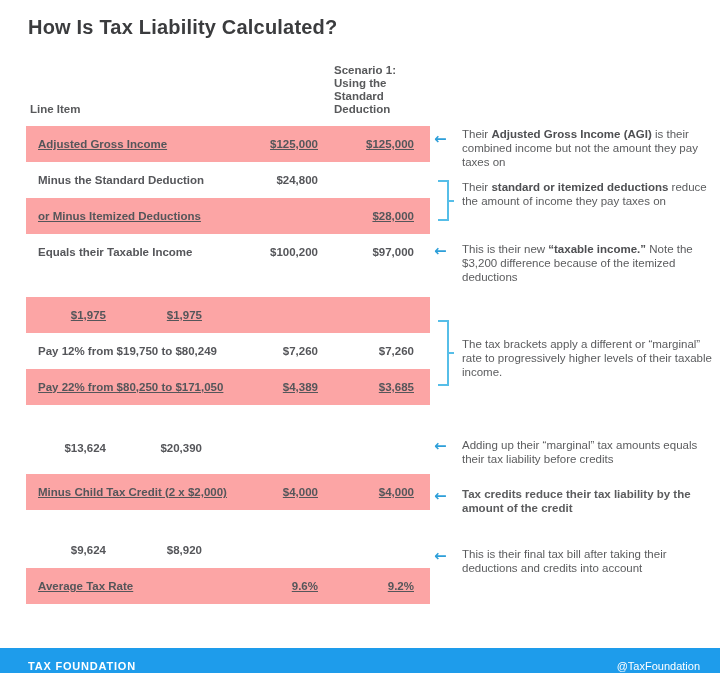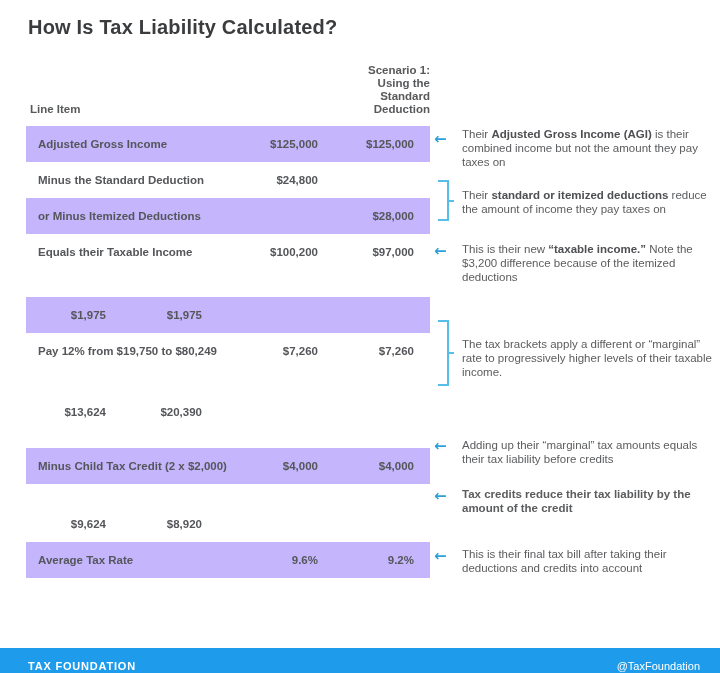--- a/index.html
+++ b/index.html
@@ -11,33 +11,33 @@
     position:absolute;left:28px;top:16px;margin:0;
     font-size:20px;font-weight:bold;color:#3b3c3e;letter-spacing:.2px;
   }
   
   .thead{
     position:absolute;left:26px;top:58px;width:404px;height:58px;
     display:flex;align-items:flex-end;
     font-size:11.5px;font-weight:bold;color:#58595b;line-height:13px;
   }
   .thead .h-label{flex:1;padding-left:4px;}
-  .thead .h-col{width:96px;text-align:right;white-space:pre-line;}
+  .thead .h-col{width:96px;text-align:left;white-space:pre-line;}
   
   .tbody{position:absolute;left:26px;top:126px;width:404px;}
   .t-row{
     height:36px;display:flex;align-items:center;
     font-size:11.5px;font-weight:bold;color:#55565a;
   }
-  .t-row.shaded{background:#c4b5fd;}
+  .t-row.shaded{background:#fca5a5;text-decoration:underline;}
   .t-row .c-label{flex:1;padding-left:12px;}
   .t-row .c-val{width:96px;text-align:right;padding-right:16px;box-sizing:border-box;}
   .gap-2{margin-top:27px;}
   .gap-3{margin-top:25px;}
-  .gap-4{margin-top:18px;}
+  .gap-4{margin-top:8px;}
   .gap-5{margin-top:22px;}
   
   .ann-text{
     position:absolute;left:462px;width:250px;
     font-size:11.5px;line-height:14px;color:#5b5c5e;
   }
   .ann-text b{color:#4e4f52;}
   .arrow{
     position:absolute;left:434px;width:20px;
     font-family:"DejaVu Sans",sans-serif;font-size:15px;font-weight:bold;
@@ -52,21 +52,21 @@
     width:7px;height:2px;background:#56bee8;
   }
   .am-0{top:132px;}
   .am-1{top:180px;height:41px;}
   .am-2{top:244px;}
   .am-3{top:320px;height:66px;}
   .am-4{top:439px;}
   .am-5{top:489px;}
   .am-6{top:549px;}
   .at-0{top:127px;}
-  .at-1{top:188px;}
+  .at-1{top:180px;}
   .at-2{top:242px;}
   .at-3{top:337px;}
   .at-4{top:438px;}
   .at-5{top:487px;font-weight:bold;}
   .at-6{top:547px;}
   
   .footer{
     position:absolute;left:0;top:648px;width:720px;height:35px;background:#1e9ceb;
     display:flex;align-items:center;justify-content:space-between;
     box-sizing:border-box;padding:0 20px 0 28px;color:#ffffff;
@@ -111,20 +111,25 @@
       </div>
       <div class="t-row shaded gap-2">
         <div class="c-val">$1,975</div>
         <div class="c-val">$1,975</div>
       </div>
       <div class="t-row">
         <div class="c-label">Pay 12% from $19,750 to $80,249</div>
         <div class="c-val">$7,260</div>
         <div class="c-val">$7,260</div>
       </div>
+      <div class="t-row shaded">
+        <div class="c-label">Pay 22% from $80,250 to $171,050</div>
+        <div class="c-val">$4,389</div>
+        <div class="c-val">$3,685</div>
+      </div>
       <div class="t-row gap-3">
         <div class="c-val">$13,624</div>
         <div class="c-val">$20,390</div>
       </div>
       <div class="t-row shaded gap-4">
         <div class="c-label">Minus Child Tax Credit (2 x $2,000)</div>
         <div class="c-val">$4,000</div>
         <div class="c-val">$4,000</div>
       </div>
       <div class="t-row gap-5">

